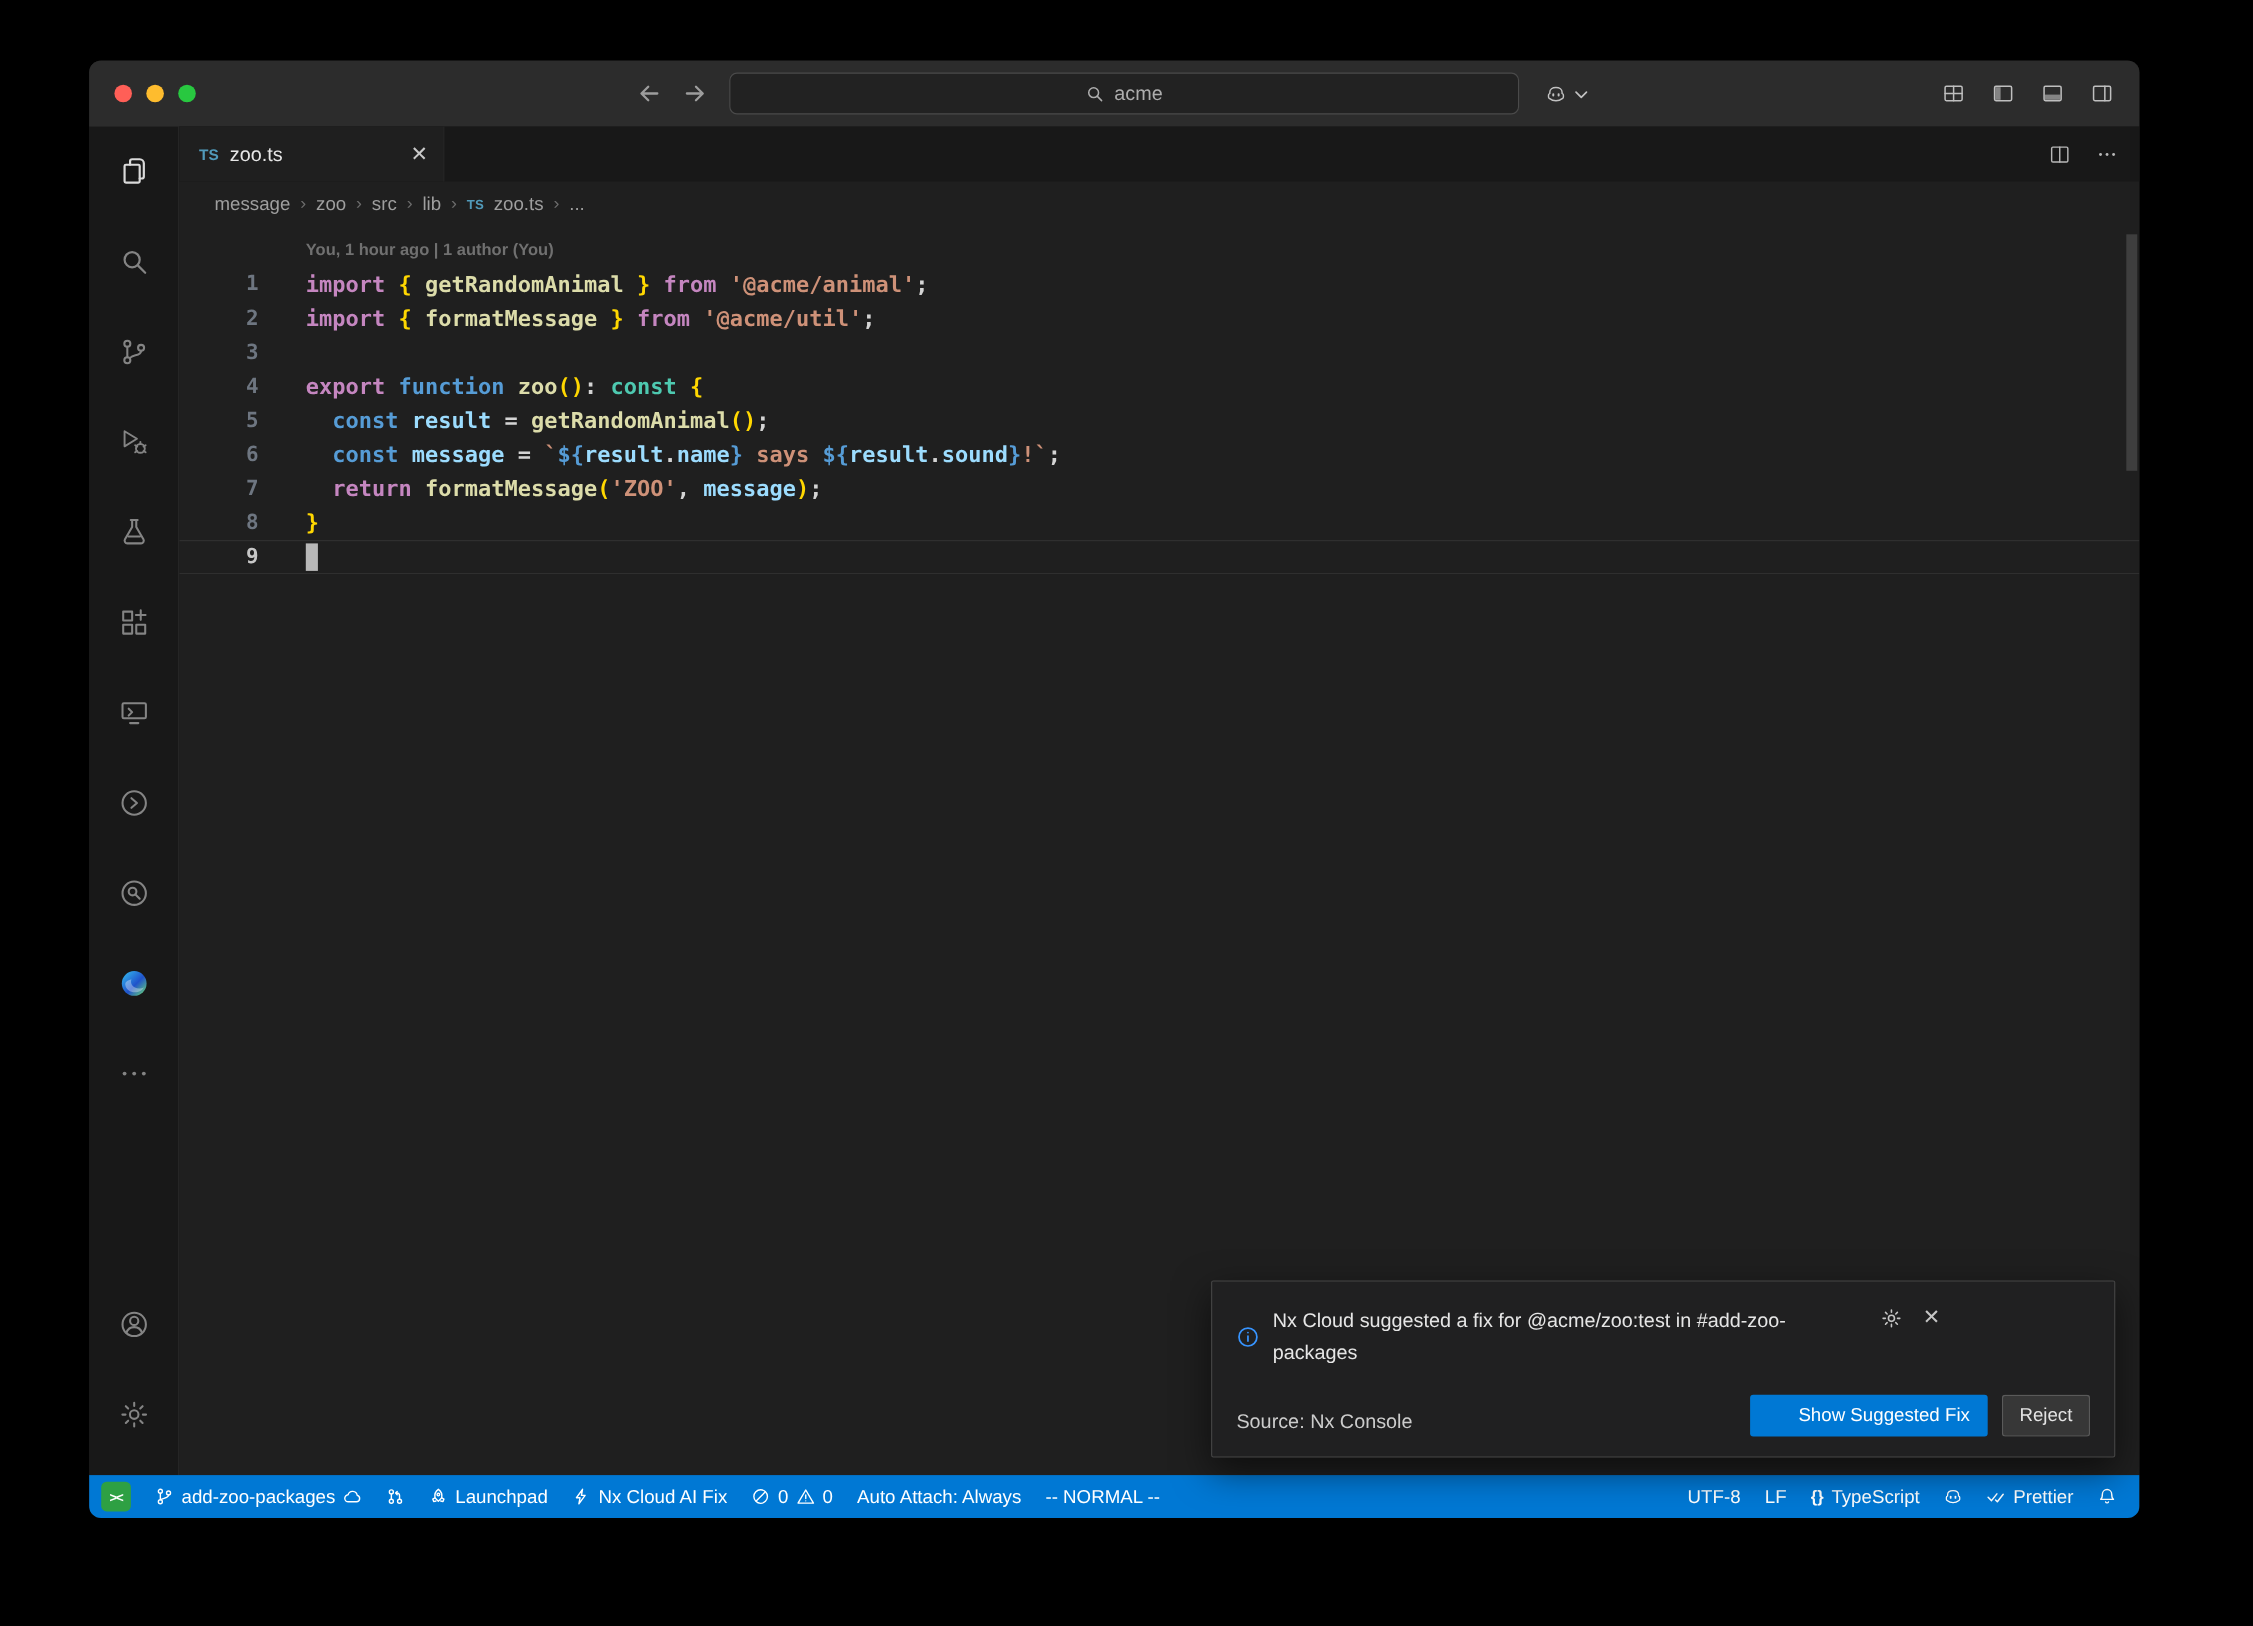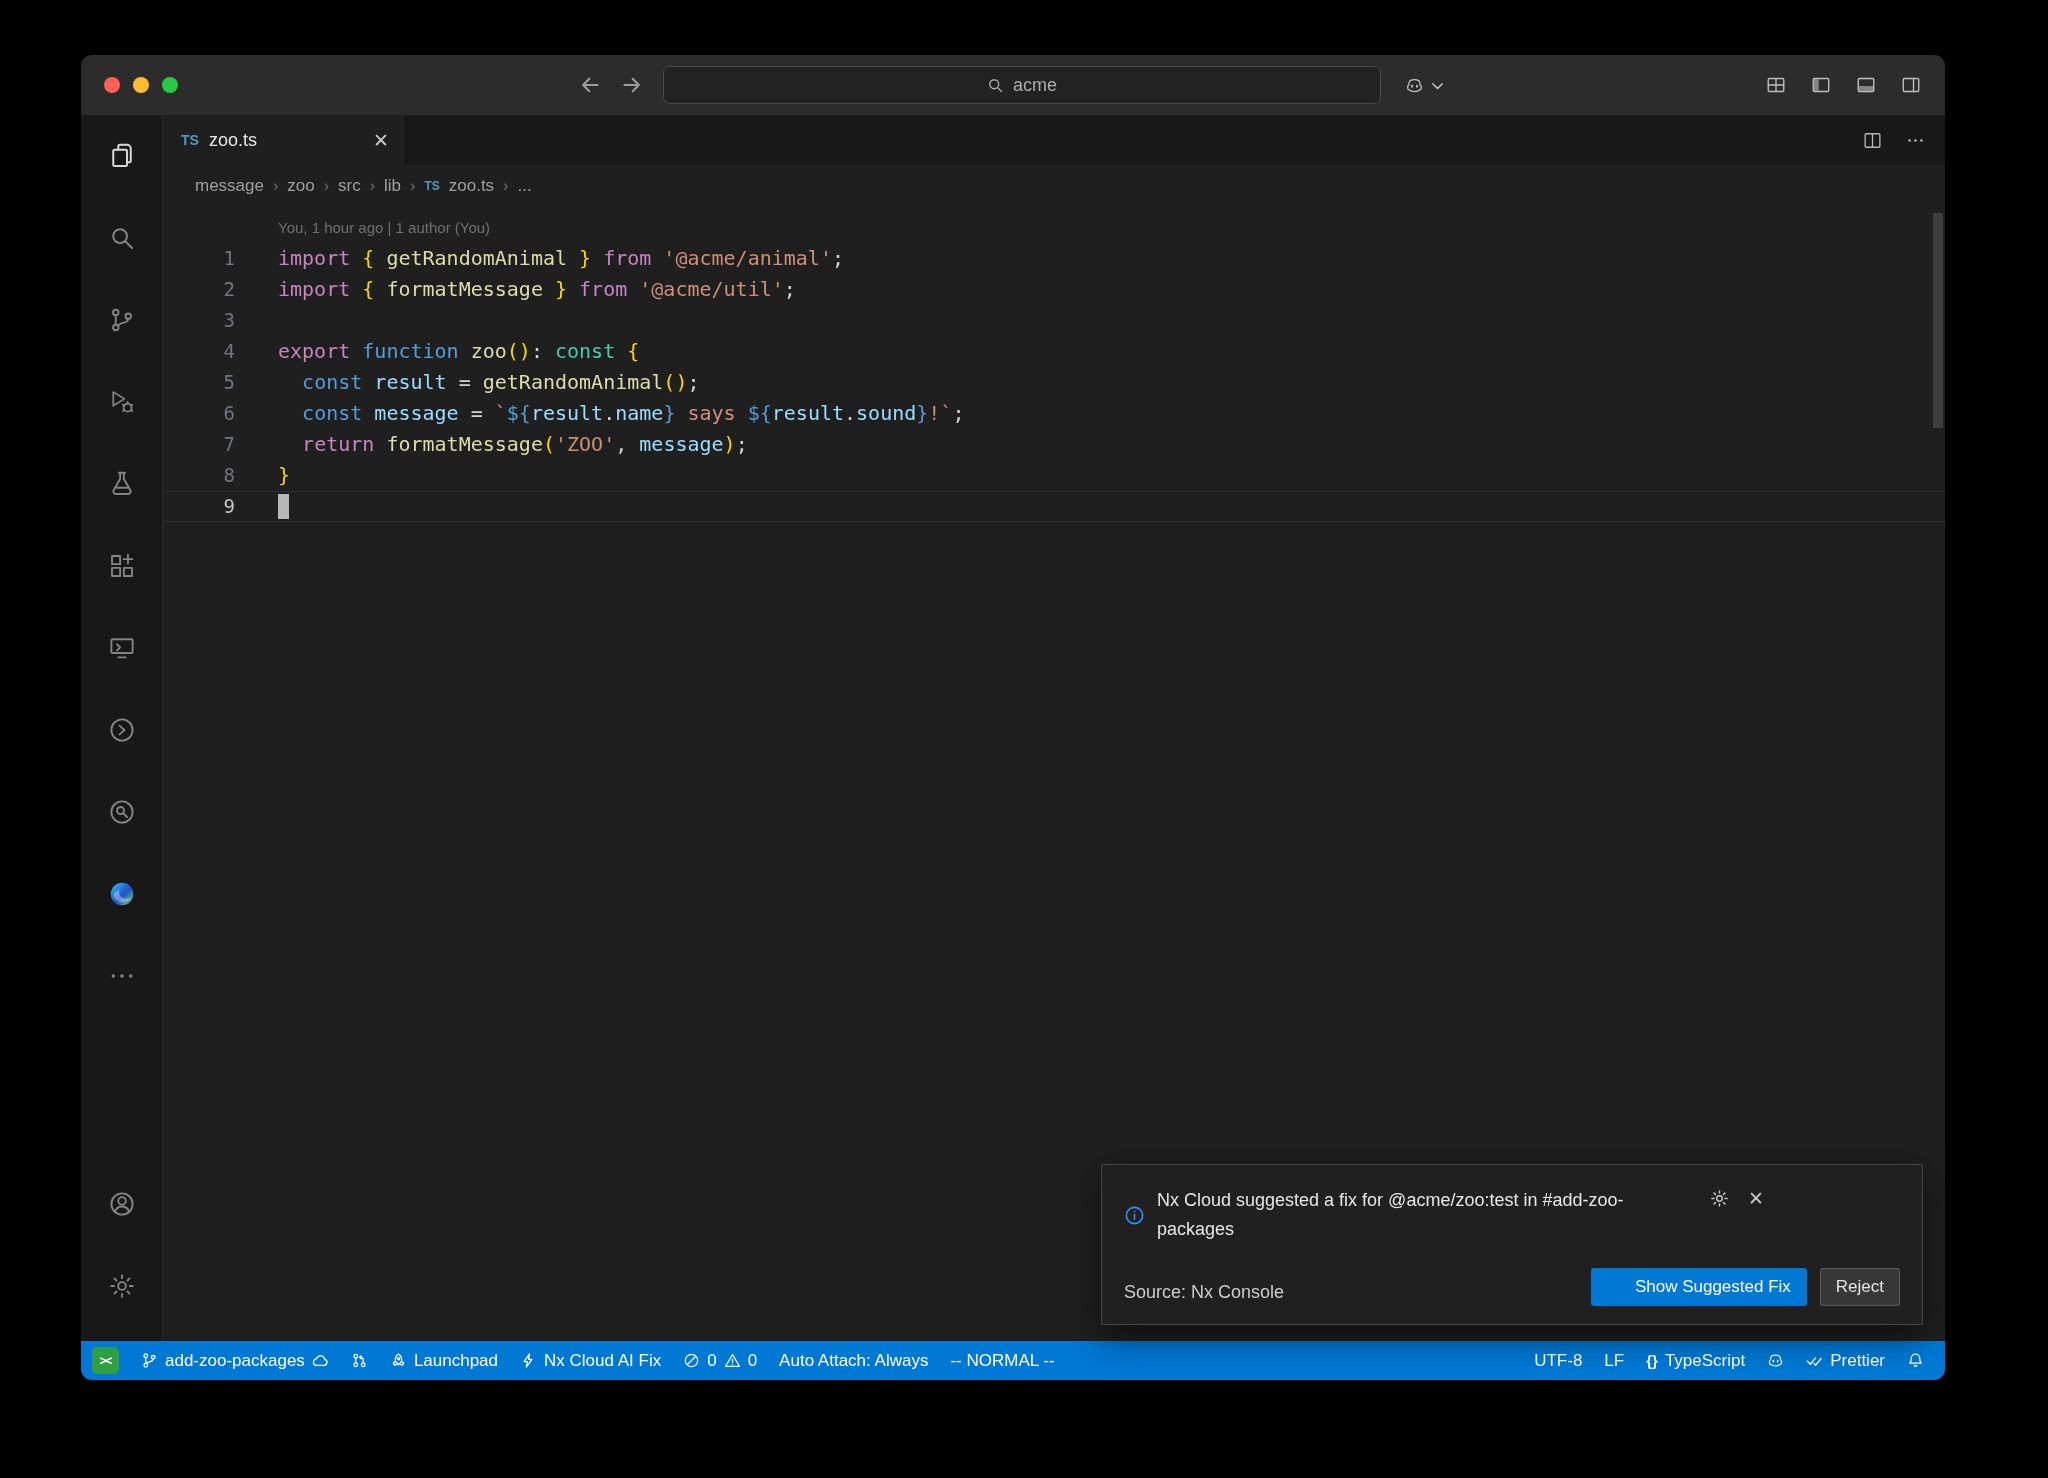--- a/index.html
+++ b/index.html
@@ -46,21 +46,21 @@
   .ts-right{position:absolute;right:20px;top:0;height:100%;display:flex;align-items:center;gap:24px;color:#b8b8b8;}
   .ts-right svg{width:19px;height:19px;}
 
   .breadcrumb{height:42px;display:flex;align-items:center;gap:9px;padding-left:32px;color:#9f9f9f;
     font-size:17px;flex:none;}
   .crumb{cursor:pointer;}
   .crumb-sep{color:#6c6c6c;font-size:16px;}
   .bc-ts{color:#519aba;font-weight:bold;font-size:12px;}
 
   .code{flex:1;position:relative;font-family:"DejaVu Sans Mono",monospace;font-size:20px;
-    line-height:31px;padding-top:5px;overflow:hidden;}
+    line-height:31px;padding-top:5px;overflow:hidden;font-weight:bold;}
   .blame{font-family:"Liberation Sans",sans-serif;font-size:15px;color:#707070;padding-left:115px;
     height:31px;display:flex;align-items:center;}
   .code-line{display:flex;height:31px;}
   .code-line.current{box-shadow:inset 0 -1px 0 #2f2f2f, inset 0 1px 0 #2f2f2f;}
   .code-line.current .ln{color:#c6c6c6;}
   .ln{width:72px;text-align:right;color:#6e7681;flex:none;font-size:19px;line-height:31px;}
   .lc{padding-left:43px;white-space:pre;color:#d4d4d4;}
   .cursor{display:inline-block;width:11px;height:25px;background:#b8b8b8;vertical-align:-6px;}
   .tok-kw{color:#C586C0}.tok-kw2{color:#569CD6}.tok-fn{color:#DCDCAA}.tok-type{color:#4EC9B0}
   .tok-vr{color:#9CDCFE}.tok-str{color:#CE9178}.tok-tpl{color:#569CD6}.tok-brk{color:#ffd700}

